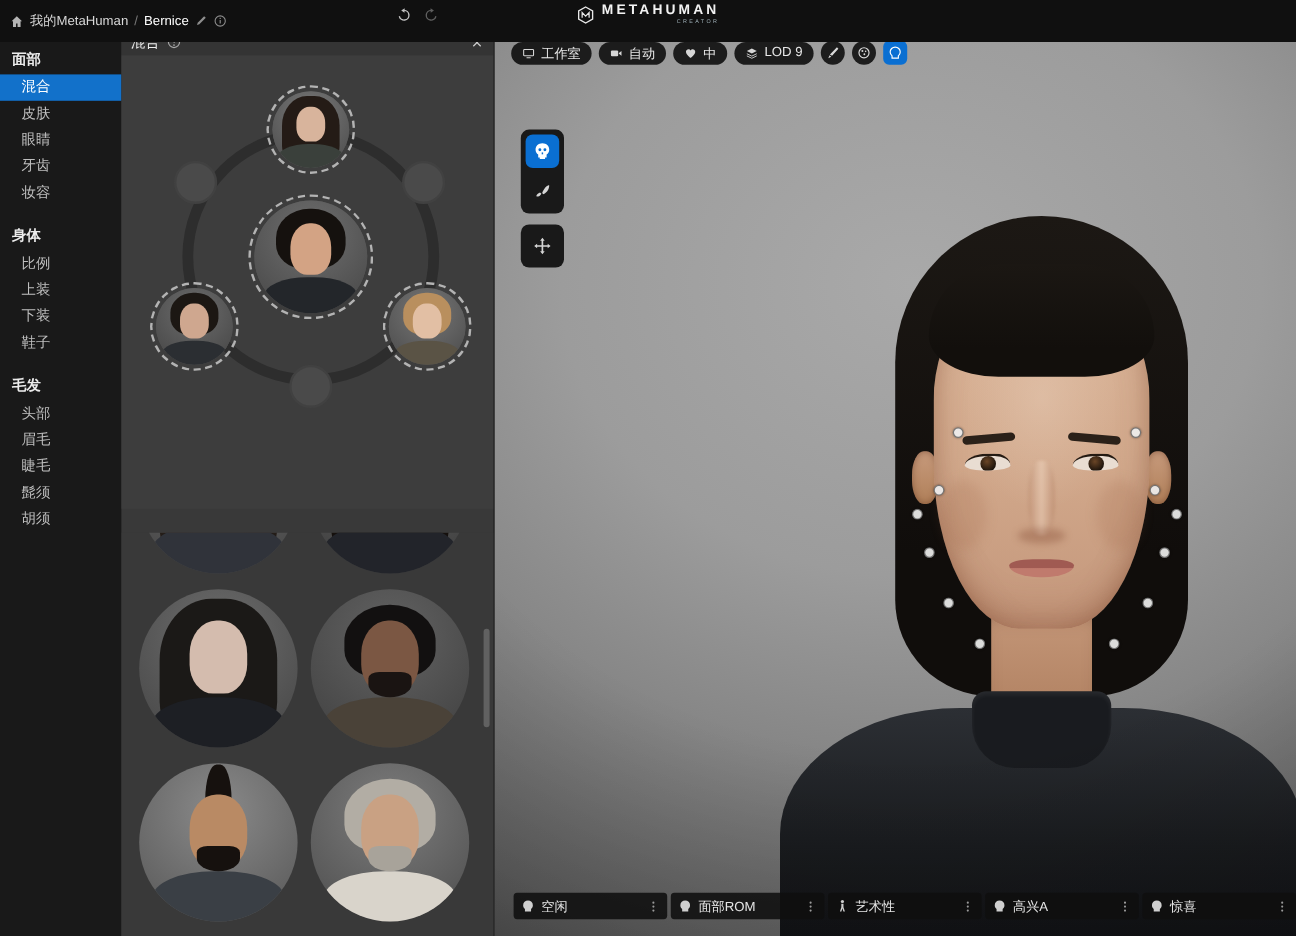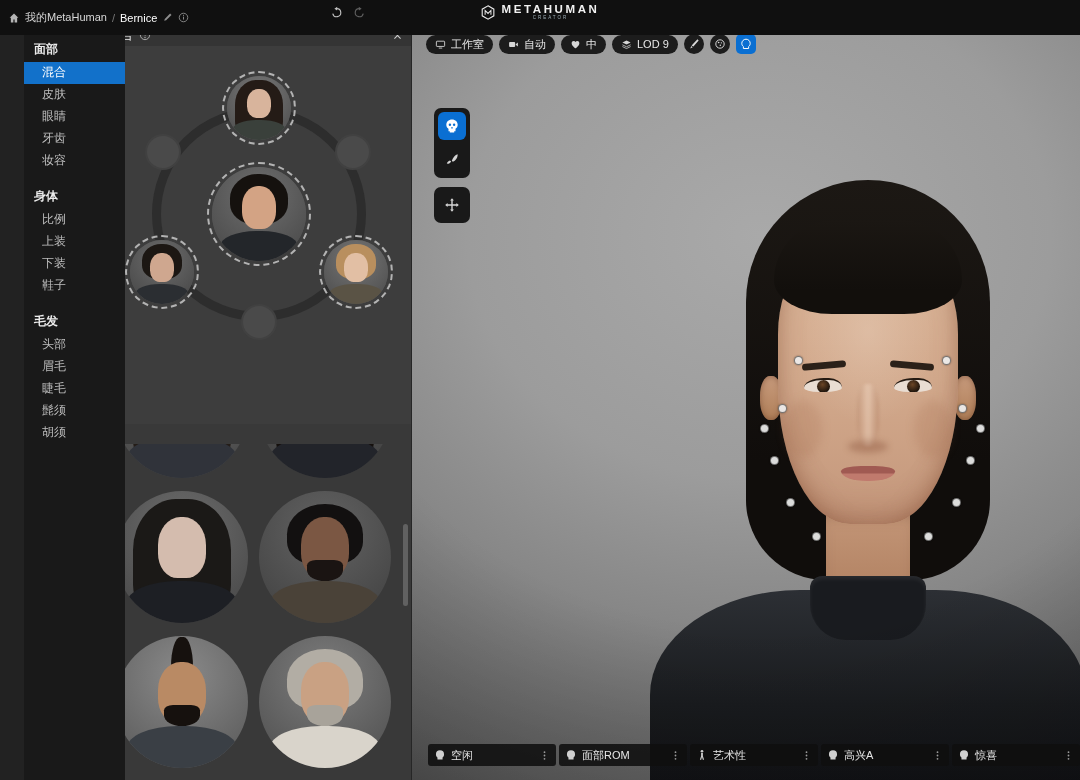--- a/index.html
+++ b/index.html
@@ -17,27 +17,27 @@
   .crumb-root{color:#d8d8d8;}
   .crumb-sep{color:#787878;}
   .crumb-name{color:#ffffff;font-weight:normal;}
   .crumb .dim{color:#8e8e8e;}
   .history{position:absolute;left:330px;top:0;height:24px;display:flex;align-items:center;gap:10px;}
   .hbtn{width:13px;height:13px;color:#c2c2c2;}
   .hbtn.redo{color:#5f5f5f;}
   .logo{position:absolute;left:50%;top:0;height:24px;transform:translateX(-50%);
         display:flex;align-items:center;gap:6px;color:#fff;}
   .logo .icn{width:15px;height:15px;color:#e8e8e8;}
-  .logo-stack{display:flex;flex-direction:column;align-items:center;line-height:1;}
+  .logo-stack{display:flex;flex-direction:column;align-items:flex-end;line-height:1;}
   .logo-text{font-size:11.5px;font-weight:bold;letter-spacing:2.6px;color:#f2f2f2;}
   .logo-sub{font-size:4.5px;letter-spacing:2px;color:#9fb0b8;margin-top:1px;}
 
   
   .sidebar{position:absolute;top:24px;left:0;width:101px;bottom:0;background:#191919;
-           padding-top:14px;box-sizing:border-box;z-index:30;margin-left:24px;}
+           padding-top:14px;box-sizing:border-box;z-index:30;}
   .sb-section{margin-bottom:13px;}
   .sb-header{color:#ececec;font-weight:bold;font-size:12px;padding:3px 0 4px 10px;}
   .sb-item{color:#bfbfbf;font-size:12px;padding:2px 0 3px 18px;cursor:default;}
   .sb-item.selected{background:#1271ca;color:#ffffff;}
 
   
   .mid{position:absolute;top:24px;left:101px;width:311px;bottom:0;background:#393939;
        border-right:1px solid #262626;box-sizing:border-box;z-index:20;}
   .mid-head{height:22px;display:flex;align-items:center;gap:6px;padding:0 8px;
             background:#343434;border-bottom:1px solid #2b2b2b;}

